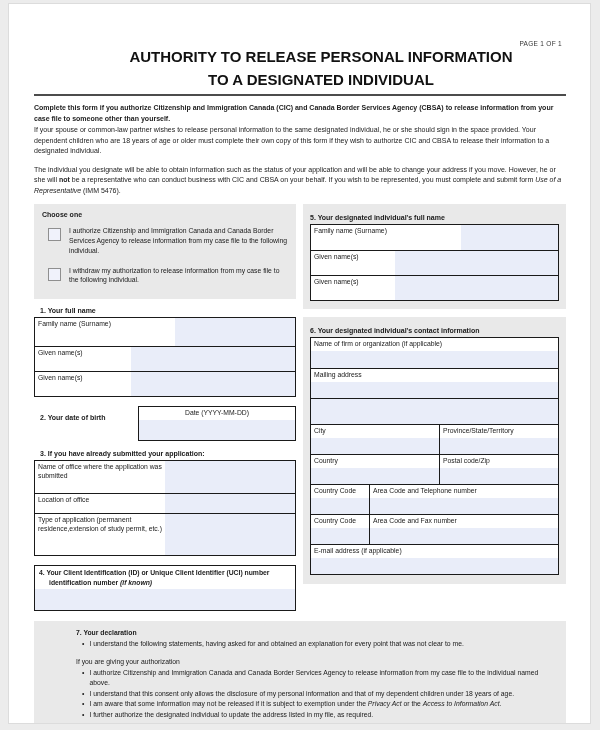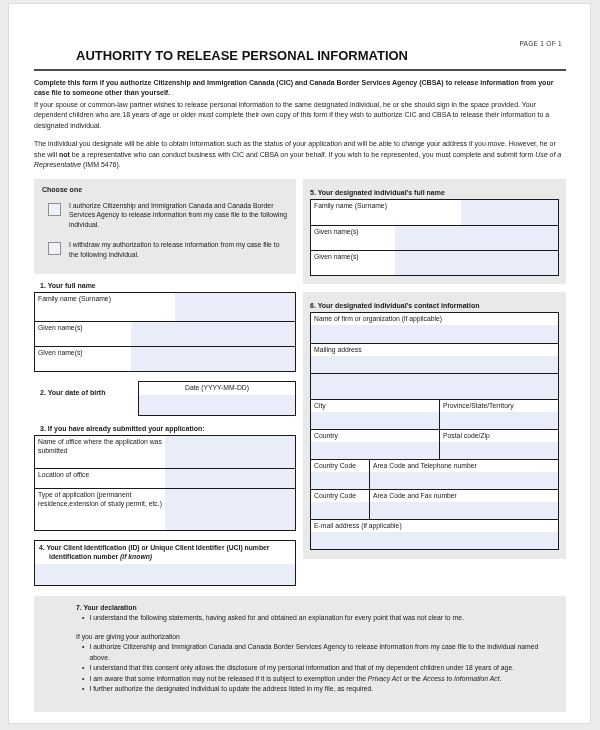--- a/index.html
+++ b/index.html
@@ -1,21 +1,21 @@
 <!DOCTYPE html>
 <html><head>
 <meta charset="utf-8">
 <style>
   * { box-sizing: border-box; margin: 0; padding: 0; }
   html,body { width:600px; height:730px; }
   body { background:#ececec; font-family:"Liberation Sans", sans-serif; color:#1a1a1a; position:relative; }
   .sheet { position:absolute; left:8px; top:3px; width:583px; height:721px; background:#fff; border:1px solid #dcdcdc; overflow:hidden; }
   .content { padding: 30px 24px 0 25px; position:relative; }
   .page-ind { position:absolute; top:36px; right:28px; font-size:6.5px; letter-spacing:.3px; color:#333; }
-  .title { margin-left:42px; margin-top:12px; font-size:13px; font-weight:bold; line-height:1.5; color:#111; }
+  .title { margin-left:42px; margin-top:12px; font-size:15px; font-weight:bold; line-height:1.5; color:#111;text-align:center; }
   .rule { border:none; border-top:2.5px solid #4c4c4c; margin:3px 0 7px 0; }
   .intro { font-size:7px; line-height:1.5; color:#222; }
   .intro p { margin-bottom:1px; }
   .intro .p3 { margin-top:8px; }
   .b-txt { font-weight:bold; }
   .i-txt { font-style:italic; }
 
   .cols { display:flex; gap:7px; margin-top:8px; align-items:flex-start; }
   .col-l { width:262px; flex:none; }
   .col-r { flex:1; }
@@ -61,20 +61,21 @@
 </style>
 </head>
 <body>
 
 <div class="sheet">
   <div class="content">
     <div class="page-ind">PAGE 1 OF 1</div>
 
     <div class="title">
       <div>AUTHORITY TO RELEASE PERSONAL INFORMATION</div>
+      <div>TO A DESIGNATED INDIVIDUAL</div>
     </div>
     <hr class="rule">
 
     <div class="intro">
       <p class="b-txt">Complete this form if you authorize Citizenship and Immigration Canada (CIC) and Canada Border Services Agency (CBSA) to release information from your case file to someone other than yourself.</p>
       <p>If your spouse or common-law partner wishes to release personal information to the same designated individual, he or she should sign in the space provided. Your dependent children who are 18 years of age or older must complete their own copy of this form if they wish to authorize CIC and CBSA to release their information to a designated individual.</p>
       <p class="p3"><span>The individual you designate will be able to obtain information such as the status of your application and will be able to change your address if you move. However, he or she will </span><span class="b-txt">not</span><span> be a representative who can conduct business with CIC and CBSA on your behalf. If you wish to be represented, you must complete and submit form </span><span class="i-txt">Use of a Representative</span><span> (IMM 5476).</span></p>
     </div>
 
     <div class="cols">

